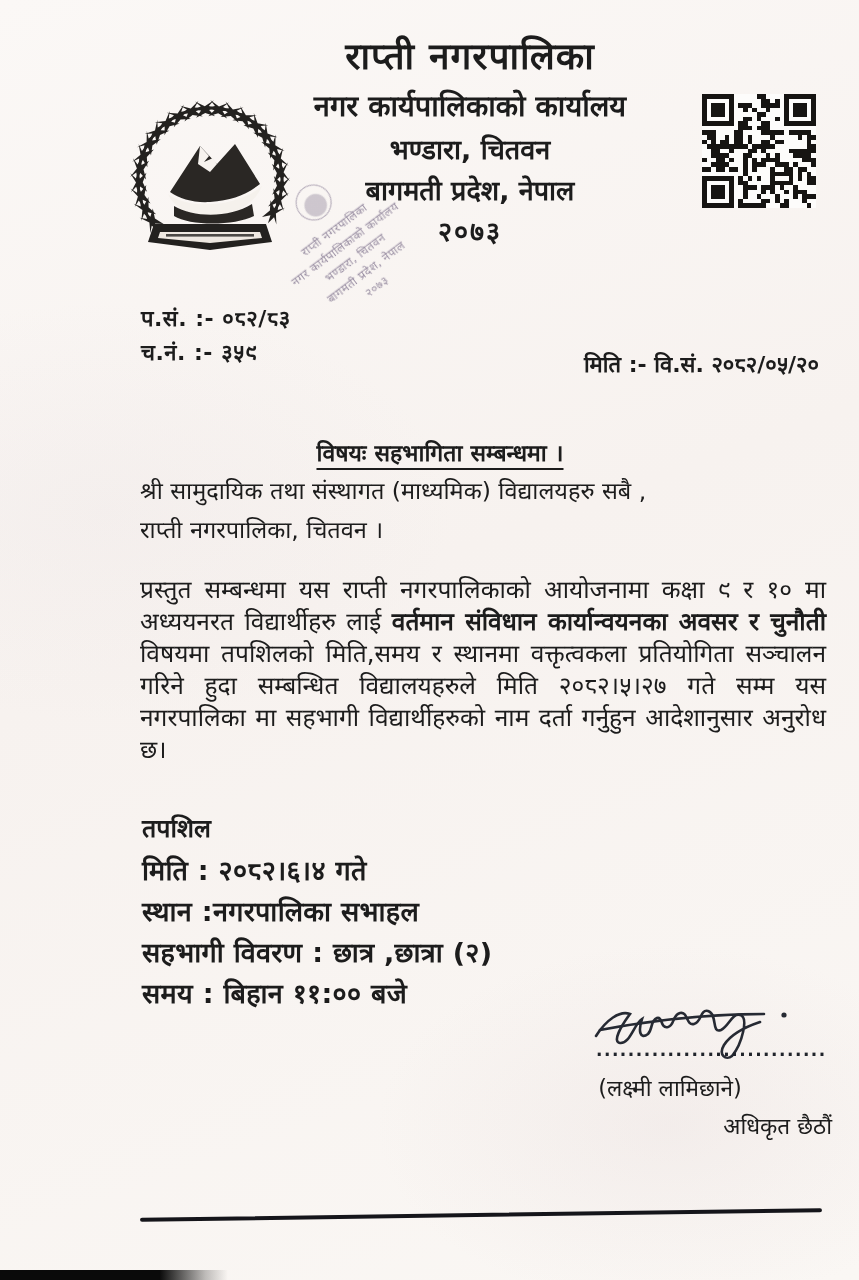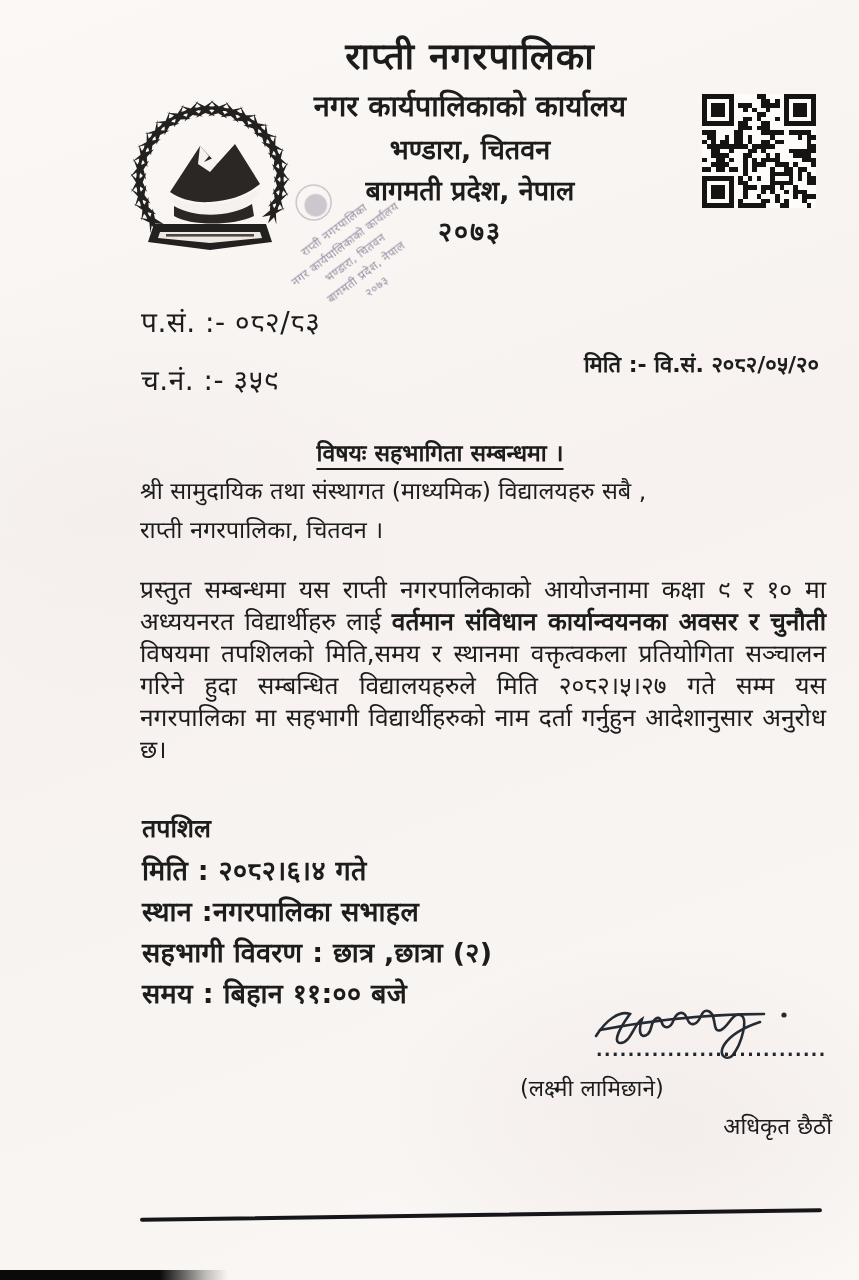--- a/index.html
+++ b/index.html
@@ -29,39 +29,39 @@
     left:238px;top:168px;width:250px;height:200px;
     transform:rotate(-37deg);transform-origin:50% 50%;
     text-align:center;color:rgba(124,112,138,.78);
     line-height:1.55;font-size:11.5px;letter-spacing:.5px;
     filter:blur(.3px);
   }
   .stamp .ring{display:inline-block;width:34px;height:34px;border:1.5px solid rgba(124,112,138,.55);
     border-radius:50%;margin-bottom:2px;
     background:radial-gradient(circle at 50% 60%, rgba(124,112,138,.35) 0 40%, transparent 45%);}
   
-  .ref{left:141px;font-size:28px;font-weight:400;letter-spacing:.5px;}
+  .ref{left:141px;font-size:22px;font-weight:700;letter-spacing:.5px;}
   .dates{right:40px;text-align:right;font-size:22px;font-weight:700;}
   .dates .ns{margin-top:23px;padding-right:16px;font-size:21px;}
   
   .subject{left:140px;top:436px;width:600px;text-align:center;font-size:23px;font-weight:700;}
   .subject span{text-decoration:underline;text-underline-offset:7px;text-decoration-thickness:1.5px;}
   
   .addr1{left:140px;top:474px;font-size:23.5px;}
   .addr2{left:140px;top:513px;font-size:23.5px;text-align:right;}
   
   .body-par{left:140px;top:574px;width:686px;font-size:24.5px;line-height:32px;text-align:justify;}
   .body-par b{font-weight:700;}
   
   .tapasil{left:142px;top:810px;font-size:25px;font-weight:700;}
   .detail{left:142px;font-size:27px;font-weight:700;letter-spacing:.3px;}
   
   .sig-scribble{left:588px;top:988px;width:215px;height:75px;}
   .sig-dots{left:596px;top:1040px;width:230px;font-size:17px;font-weight:700;letter-spacing:1.5px;color:#20242b;white-space:nowrap;overflow:hidden;}
-  .sig-name{left:520px;top:1072px;width:300px;text-align:left;font-size:22.5px;}
+  .sig-name{left:520px;top:1072px;width:300px;text-align:center;font-size:22.5px;}
   .sig-desig{left:520px;top:1110px;width:312px;text-align:right;font-size:22.5px;}
   
   .rule{left:140px;top:1213px;width:682px;height:3.5px;background:#15151a;transform:rotate(-.8deg);border-radius:2px;}
   .corner{left:0;top:1270px;width:228px;height:10px;
     background:linear-gradient(90deg,#0a0a0a 0 70%,rgba(10,10,10,.25) 90%,transparent 100%);}
 </style>
 </head>
 <body>
 
 <div class="abs emblem">
@@ -342,21 +342,21 @@
 <div class="abs stamp">
   <div><span class="ring"></span></div>
   <div>राप्ती नगरपालिका</div>
   <div>नगर कार्यपालिकाको कार्यालय</div>
   <div>भण्डारा, चितवन</div>
   <div>बागमती प्रदेश, नेपाल</div>
   <div>२०७३</div>
 </div>
 
 <div class="abs ref" style="top:302px">प.सं. :- ०८२/८३</div>
-<div class="abs ref" style="top:360px">च.नं. :- ३५९</div>
+<div class="abs ref" style="top:336px">च.नं. :- ३५९</div>
 
 <div class="abs dates" style="top:348px">
   <div>मिति :- वि.सं. २०८२/०५/२०</div>
 </div>
 
 <div class="abs subject">
   <span>विषयः सहभागिता सम्बन्धमा ।</span>
 </div>
 
 <div class="abs addr1">श्री सामुदायिक तथा संस्थागत (माध्यमिक) विद्यालयहरु सबै ,</div>

